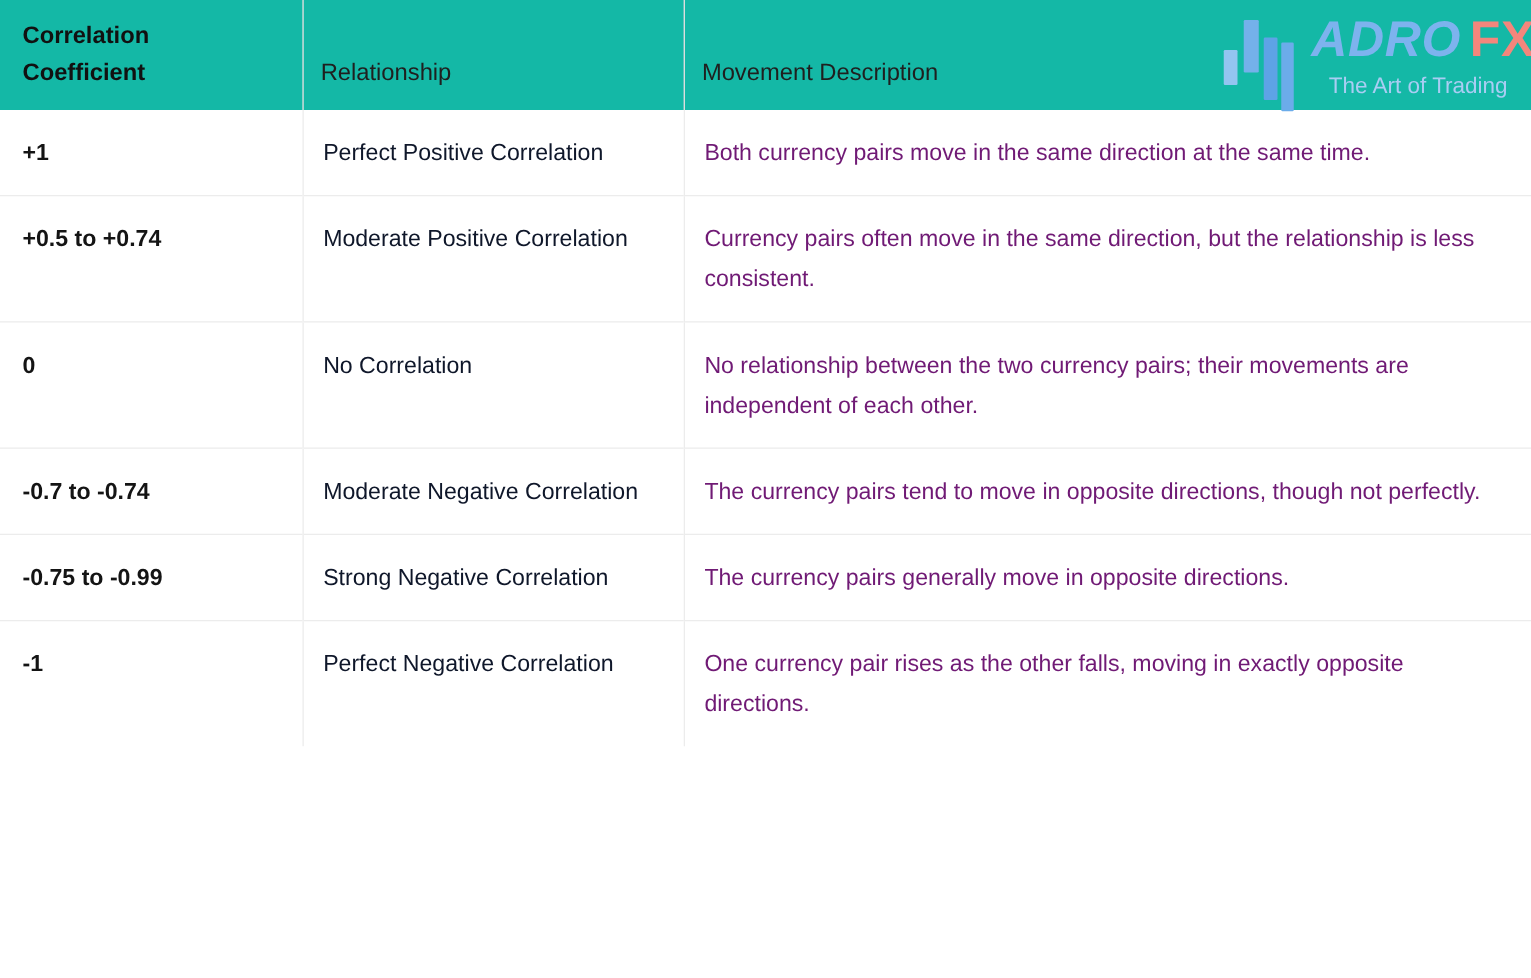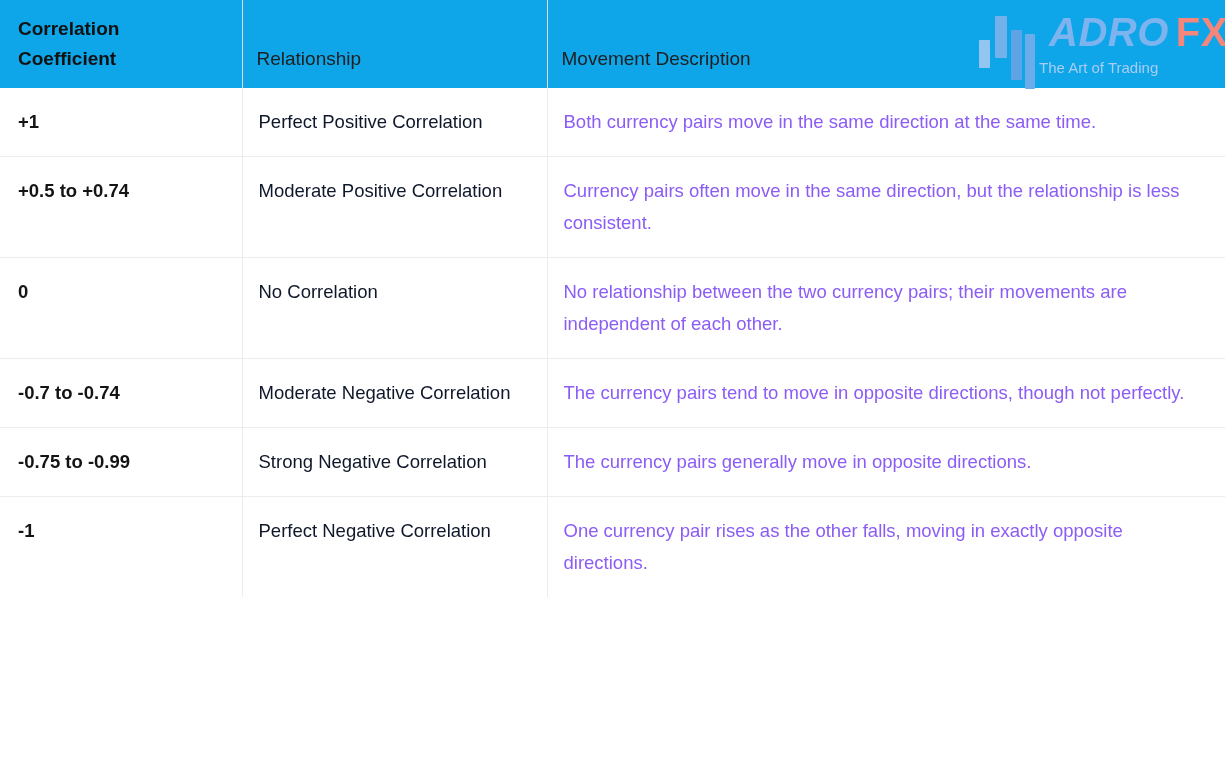--- a/index.html
+++ b/index.html
@@ -31,21 +31,21 @@
   table.corr-table col.c1 { width: 242px; }
   table.corr-table col.c2 { width: 305px; }
   table.corr-table col.c3 { width: 678px; }
 
   thead tr.header-row {
     background: #e7e7e7;
     height: 88px;
   }
 
   thead th {
-    background: #0ea5e9;
+    background: #14b8a6;
     vertical-align: bottom;
     text-align: left;
     font-weight: 400;
     color: #1f1f1f;
     font-size: 19px;
     line-height: 30px;
     padding: 0 14px 14px 14px;
     border-right: 1px solid #dddddd;
     box-sizing: border-box;
   }
@@ -60,21 +60,21 @@
   .hdr-line { display: block; white-space: nowrap; }
 
   tbody td {
     vertical-align: top;
     border-top: 1px solid #ececec;
     border-right: 1px solid #ececec;
     padding: 18px 16px 18px 16px;
     box-sizing: border-box;
     font-size: 18.5px;
     line-height: 32px;
-    color: #8b5cf6;
+    color: #701a75;
     font-weight: 400;
   }
   tbody td.last { border-right: none; padding-right: 20px; }
 
   tbody td.coef {
     font-weight: 700;
     color: #141414;
     font-size: 18.5px;
     padding-left: 18px;
     white-space: nowrap;
@@ -127,23 +127,23 @@
     line-height: 40px;
     font-weight: 700;
     letter-spacing: 0.5px;
     font-family: "Liberation Sans", "DejaVu Sans", sans-serif;
   }
   .wm-adro { color: #7db3ee; font-style: italic; }
   .wm-fx   { color: #f4867c; margin-left: 7px; }
 
   .tagline {
     position: absolute;
-    left: 82px;
+    left: 106px;
     top: 56px;
-    font-size: 15px;
+    font-size: 18px;
     line-height: 24px;
     color: #a9cdf3;
     font-weight: 400;
     white-space: nowrap;
   }
 </style>
 </head>
 <body>
 
 <div class="table-wrap">

